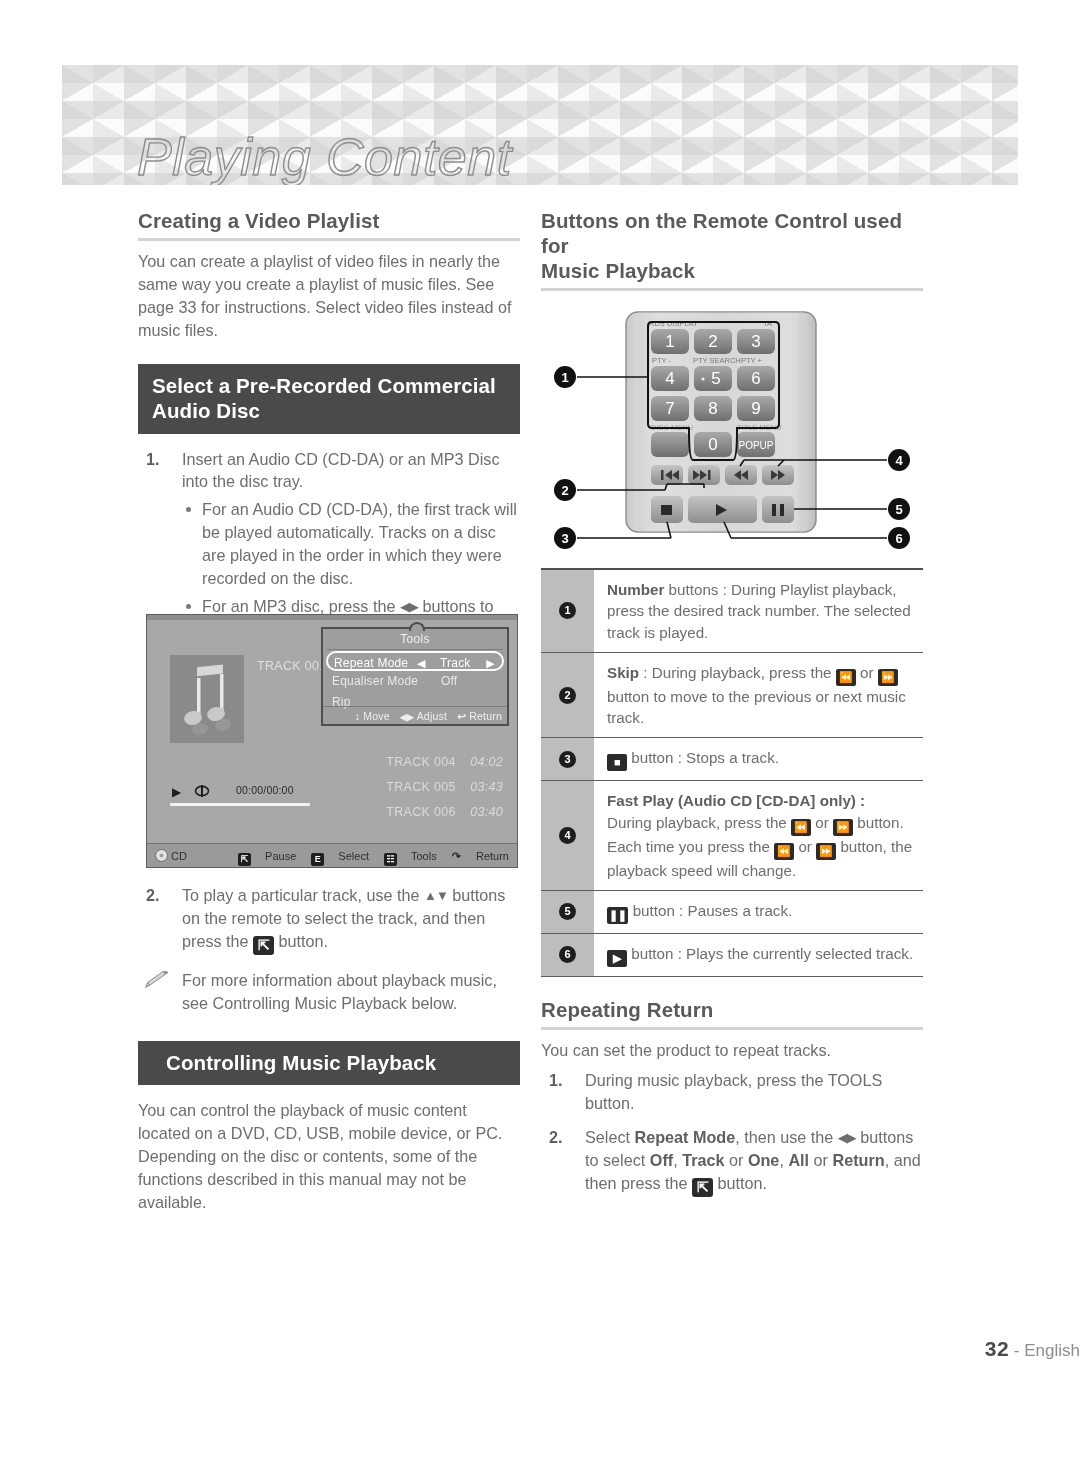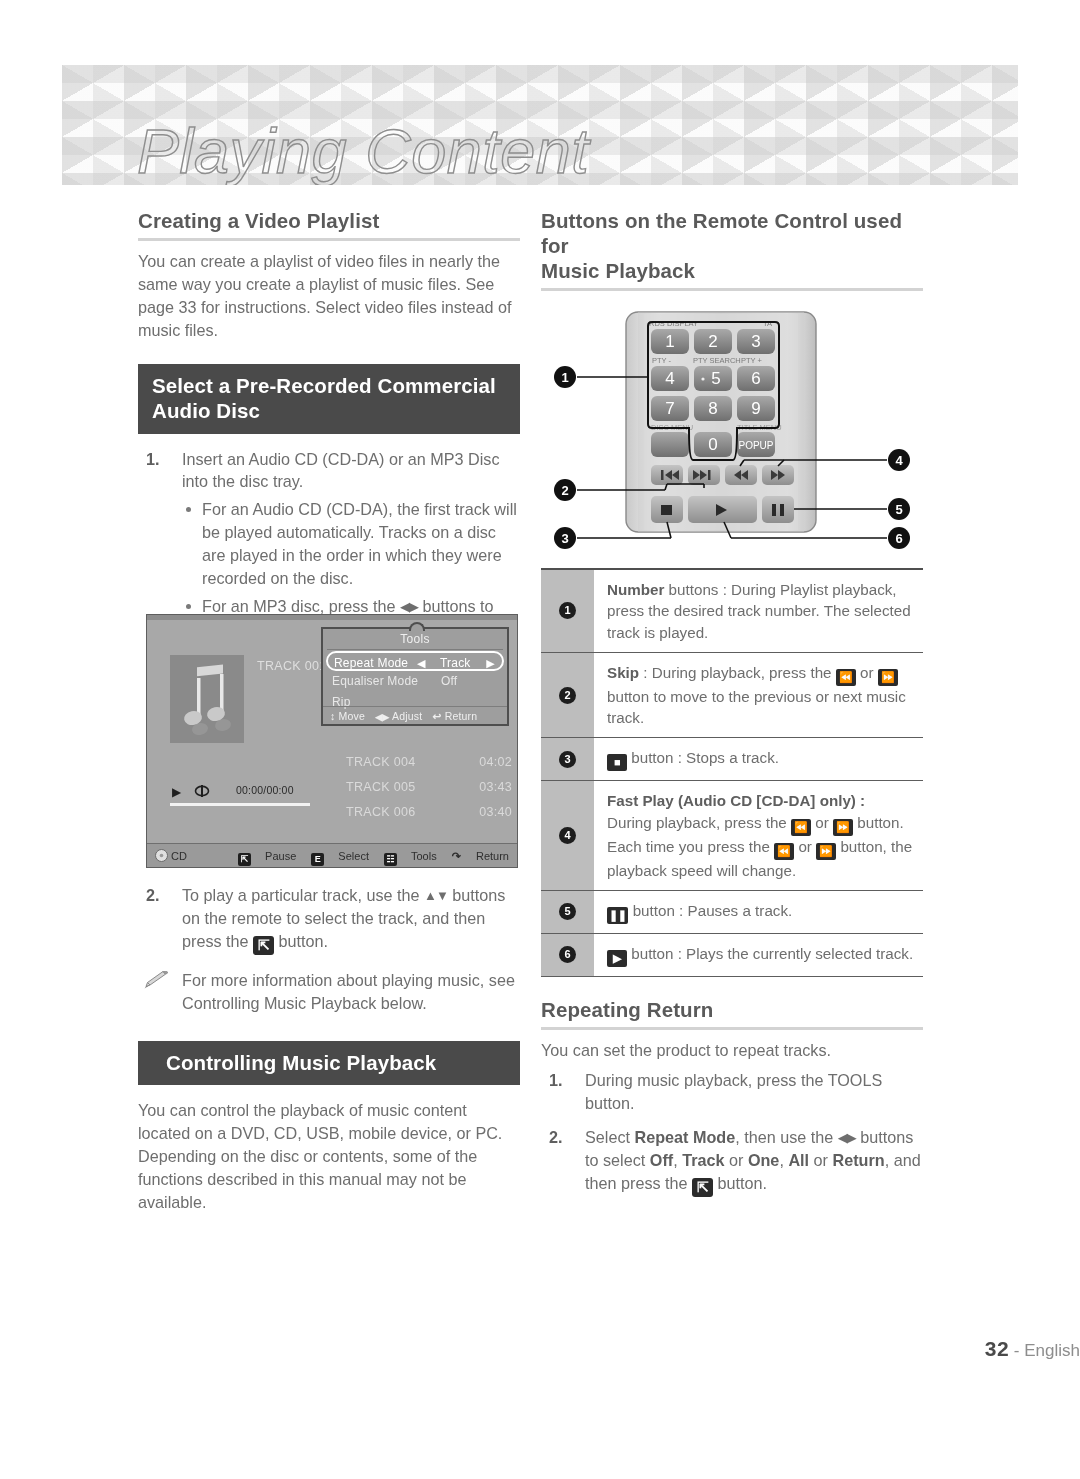--- a/index.html
+++ b/index.html
@@ -13,21 +13,21 @@
     background-color: #f7f7f7;
     background-image:
       linear-gradient(150deg, rgba(205,205,205,.55) 0 50%, rgba(255,255,255,0) 50% 100%),
       linear-gradient(30deg,  rgba(222,222,222,.55) 0 50%, rgba(252,252,252,.9) 50% 100%),
       linear-gradient(90deg,  rgba(232,232,232,.45) 0 50%, rgba(248,248,248,.6) 50% 100%);
     background-size: 62px 36px, 62px 36px, 62px 36px;
     background-position: 0 0, 31px 18px, 0 0;
   }
   #banner-title {
     position: absolute; left: 75px; bottom: -2px;
-    font-size: 63px; font-style: italic; font-weight: 400;
+    font-size: 52px; font-style: italic; font-weight: 400;
     letter-spacing: .5px;
     color: transparent;
     -webkit-text-stroke: 1.4px #8e8e8e;
     text-shadow: 0 0 0 rgba(0,0,0,0);
     white-space: nowrap;
     margin-top: 36px;
   }
 
   
   #col-left  { position: absolute; left: 138px; top: 208px; width: 382px; }
@@ -90,23 +90,23 @@
   }
   #album-art svg { position: absolute; left: 10px; top: 8px; }
   #track-title { position: absolute; left: 110px; top: 44px; font-size: 12.5px; color: #dedede; letter-spacing: .3px; }
 
   #progress-row { position: absolute; left: 23px; top: 168px; width: 140px; height: 16px; }
   #progress-row .pl-icon { position: absolute; left: 2px; top: 2px; color: #1f1f1f; font-size: 12px; }
   #progress-row .rp-icon { position: absolute; left: 24px; top: 2px; }
   #progress-time { position: absolute; left: 66px; top: 1px; font-size: 10.5px; color: #2a2a2a; letter-spacing: .2px; text-align: right; }
   #progress-bar { position: absolute; left: 23px; top: 188px; width: 140px; height: 3px; background: #f2f2f2; }
 
-  .tracklist { position: absolute; left: 199px; top: 140px; width: 168px; }
+  .tracklist { position: absolute; left: 190px; top: 140px; width: 168px; text-align: center; }
   .tracklist .row { position: relative; height: 25px; font-size: 12.5px; color: #dadada; letter-spacing: .3px; }
-  .tracklist .row .t-time { position: absolute; right: 2px; top: 0; }
+  .tracklist .row .t-time { position: absolute; right: 2px; top: 0; font-style: italic; }
 
   #tools-box {
     position: absolute; left: 174px; top: 12px; width: 188px; height: 99px;
     background: #9e9e9e; border: 2px solid #4e4e4e;
   }
   #tools-tab {
     position: absolute; left: 86px; top: -7px; width: 16px; height: 9px;
     border: 2px solid #4e4e4e; border-bottom: none; border-radius: 8px 8px 0 0;
     background: #9e9e9e;
   }
@@ -117,21 +117,21 @@
   .tools-row.selected {
     margin: 1px 3px 0 3px; padding-left: 6px; height: 20px; line-height: 20px;
     border: 2px solid #ffffff; border-radius: 10px; color: #ffffff;
   }
   .tools-row.selected .val { left: 112px; }
   .tools-row.selected .ar-l { position: absolute; left: 89px; top: 0; font-size: 11px; }
   .tools-row.selected .ar-r { position: absolute; right: 7px; top: 0; font-size: 11px; }
   #tools-foot {
     position: absolute; left: 0; bottom: 0; width: 100%; height: 18px;
     border-top: 1px solid #7d7d7d; font-size: 10.5px; color: #efefef;
-    text-align: left; line-height: 18px; padding-right: 5px; letter-spacing: .2px;
+    text-align: right; line-height: 18px; padding-right: 5px; letter-spacing: .2px;
   }
   #tools-foot span { margin-left: 7px; }
 
   #player-footer {
     position: absolute; left: 0; bottom: 0; width: 100%; height: 24px;
     background: #9a9a9a; border-top: 1px solid #6f6f6f;
     font-size: 11px; color: #2e2e2e; line-height: 24px;
   }
   #player-footer .left { position: absolute; left: 8px; top: 0; text-align: right; }
   #player-footer .right { position: absolute; right: 8px; top: 0; }
@@ -307,21 +307,21 @@
     </li>
   </ol>
 
   <div class="note">
     <svg class="pencil-icon" viewBox="0 0 26 18">
       <path d="M2 15.5 L6 14 L21.5 3.2 L19 0.5 L3.5 11.5 Z" fill="#d8d8d8" stroke="#8a8a8a" stroke-width="1"></path>
       <path d="M3.5 11.5 L6 14" stroke="#8a8a8a" stroke-width="1"></path>
       <path d="M0.5 17.5 L6 14 L2 15.5 Z" fill="#7a7a7a"></path>
       <path d="M19 0.5 L21.5 3.2 L24 1.6 L21.5 -0.6 Z" fill="#9a9a9a" stroke="#8a8a8a" stroke-width=".8"></path>
     </svg>
-    <span>For more information about playing music, see Controlling Music Playback below.</span>
+    <span>For more information about playback music, see Controlling Music Playback below.</span>
   </div>
 
   <div class="h-bar tight">Controlling Music Playback</div>
   <p class="body">You can control the playback of music content located on a DVD, CD, USB, mobile device, or PC. Depending on the disc or contents, some of the functions described in this manual may not be available.</p>
 </div>
 
 <div id="col-right">
 
   <div class="h-rule">
     <span>Buttons on the Remote Control used for</span><br>

